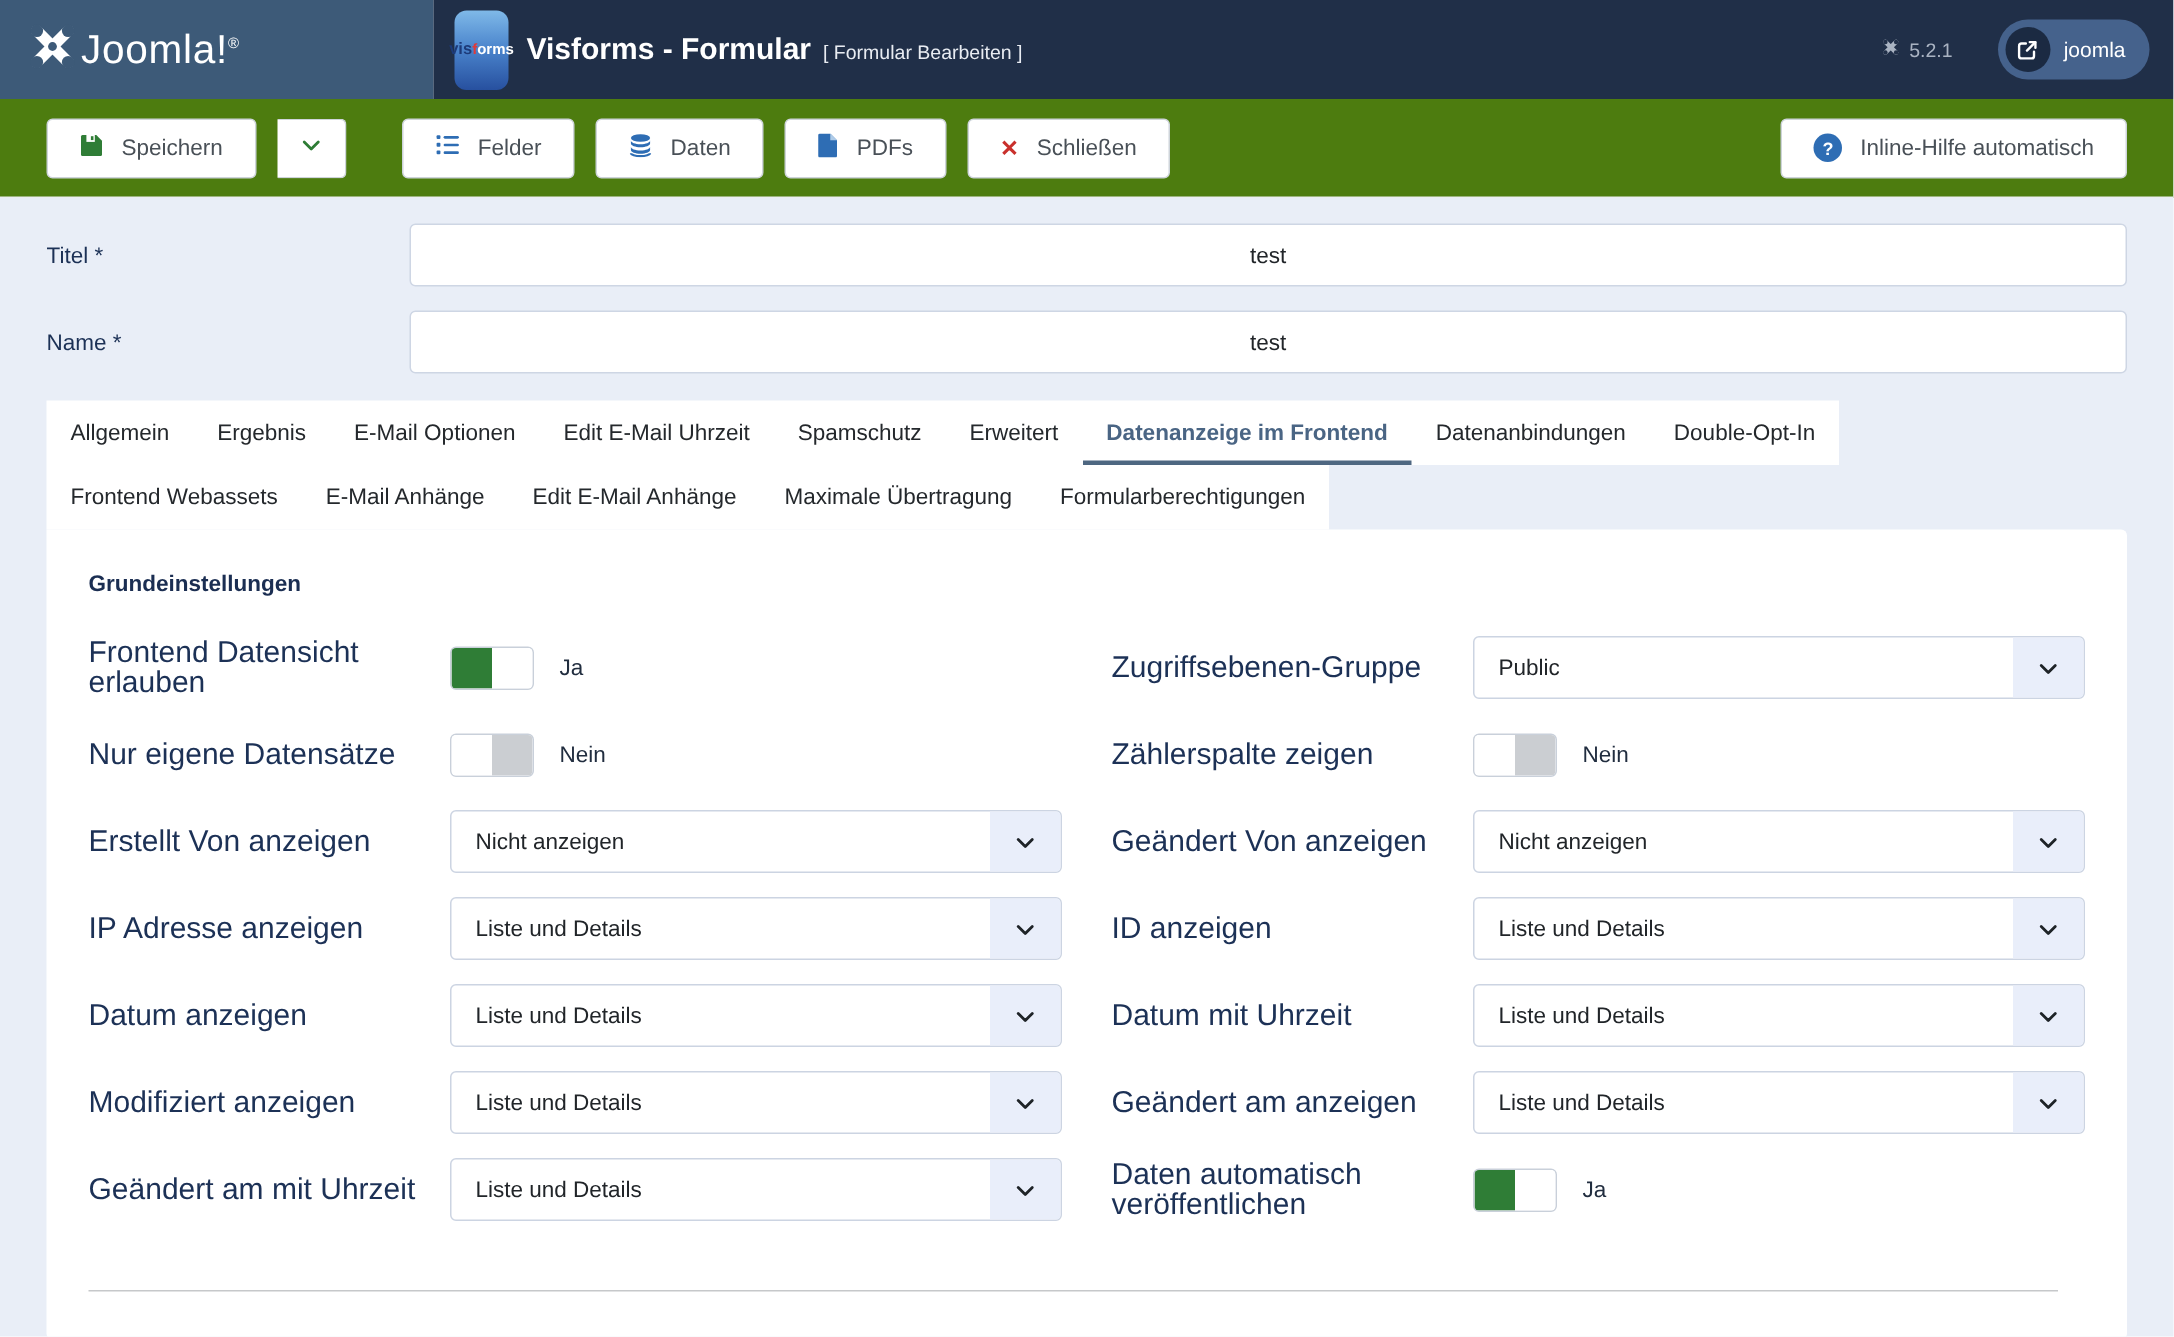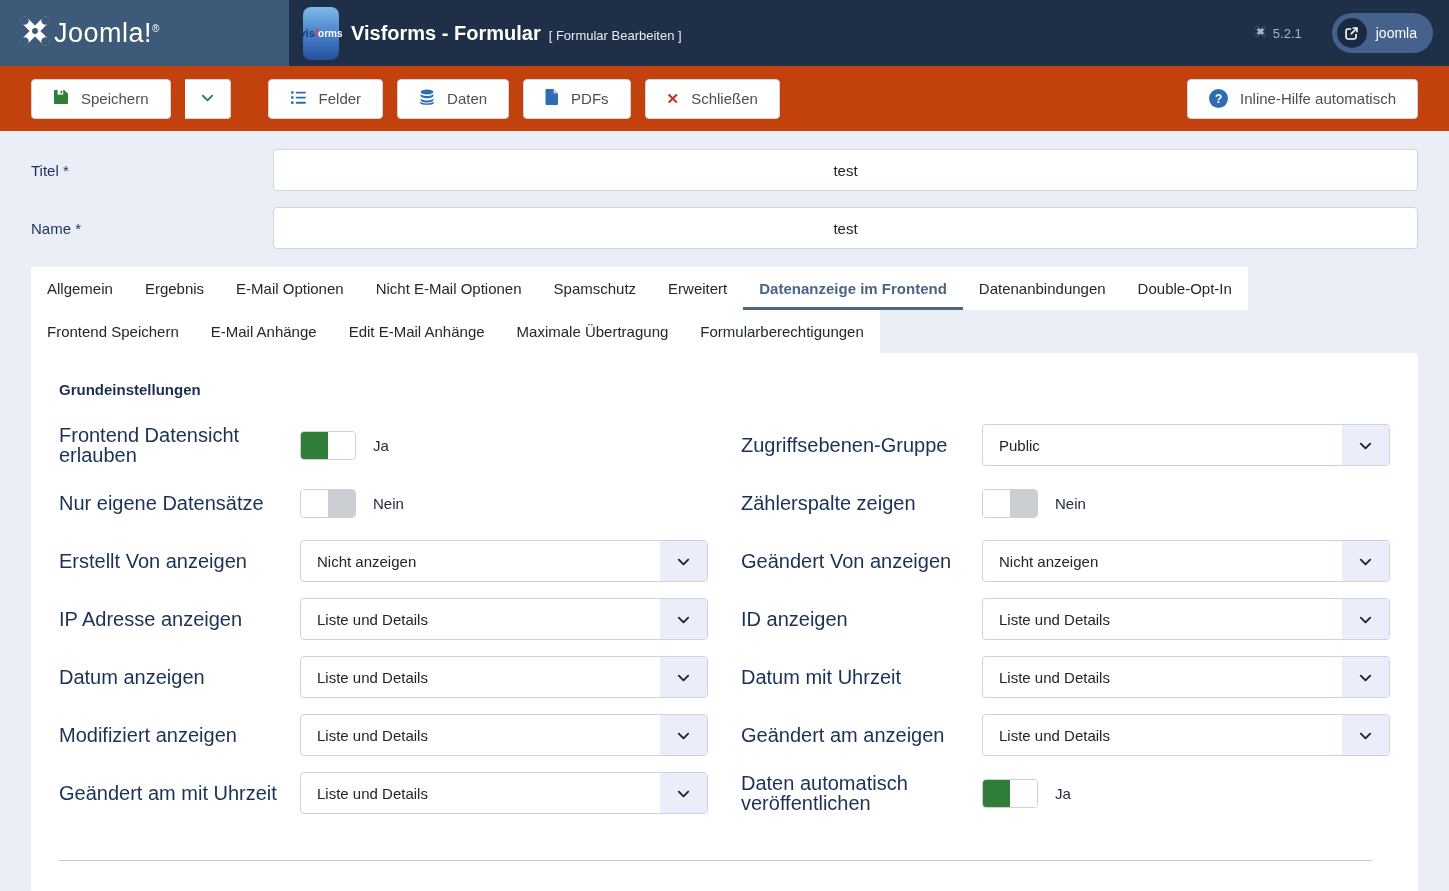--- a/index.html
+++ b/index.html
@@ -40,21 +40,21 @@
     border-radius:20px; height:40px; padding:0 16px 0 5px; margin-left:18px; cursor:pointer;text-align:center;
   }
   .user-pill-circle {
     width:30px; height:30px; border-radius:50%; background:#1b2a42;
     display:flex; align-items:center; justify-content:center;
   }
   .user-pill-label { color:#fff; font-size:14px; }
 
   
   .toolbar {
-    height:66px; background:#c2410c; display:flex; align-items:center;
+    height:66px; background:#4d7c0f; display:flex; align-items:center;
     padding:0 31px; gap:14px; border-bottom:1px solid #eceef1;
   }
   .btn {
     display:inline-flex; align-items:center; gap:12px; height:40px;
     background:#fff; border:1px solid #ced4da; border-radius:4px;
     padding:0 21px; font-size:15px; color:#495057; cursor:pointer;
     font-family:inherit; white-space:nowrap;
   }
   .btn-group { display:inline-flex; }
   .btn-group .btn-main { border-radius:4px 0 0 4px; }
@@ -260,29 +260,29 @@
   <div class="top-field">
     <label>Name *</label>
     <input type="text" value="test" style="">
   </div>
 
   <div class="tabs">
     <div class="tab-row">
       <span class="tab">Allgemein</span>
       <span class="tab">Ergebnis</span>
       <span class="tab">E-Mail Optionen</span>
-      <span class="tab">Nicht E-Mail Optionen</span>
+      <span class="tab">Edit E-Mail Uhrzeit</span>
       <span class="tab">Spamschutz</span>
       <span class="tab">Erweitert</span>
       <span class="tab active">Datenanzeige im Frontend</span>
       <span class="tab">Datenanbindungen</span>
       <span class="tab">Double-Opt-In</span>
     </div>
     <div class="tab-row">
-      <span class="tab">Frontend Speichern</span>
+      <span class="tab">Frontend Webassets</span>
       <span class="tab">E-Mail Anhänge</span>
       <span class="tab">Edit E-Mail Anhänge</span>
       <span class="tab">Maximale Übertragung</span>
       <span class="tab">Formularberechtigungen</span>
     </div>
   </div>
 
   <div class="panel">
     <div class="panel-heading">Grundeinstellungen</div>
 

